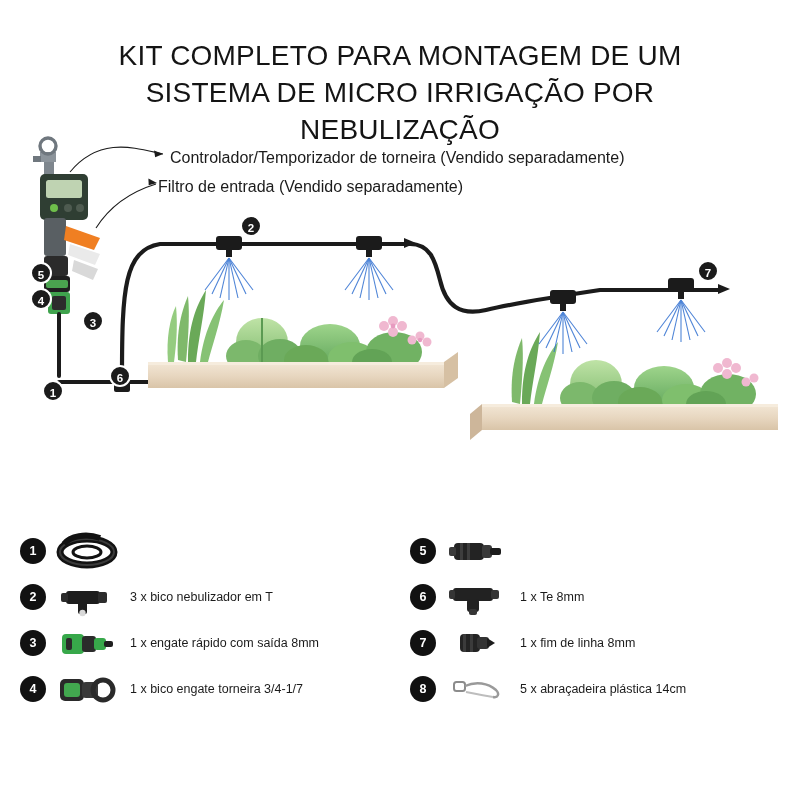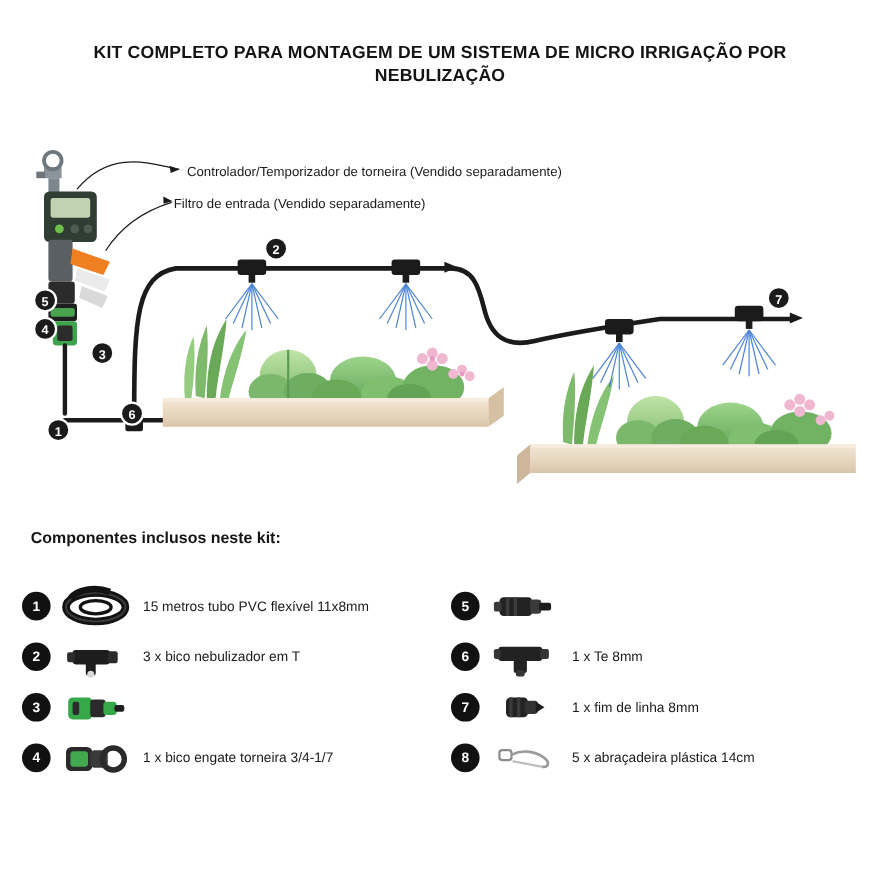--- a/index.html
+++ b/index.html
@@ -21,22 +21,22 @@
     height: 800px;
   }
 
   
   .title {
     position: absolute;
     left: 60px;
     top: 38px;
     width: 680px;
     text-align: center;
-    font-size: 16px;
-    font-weight: bold;
+    font-size: 28px;
+    font-weight: normal;
     letter-spacing: 0.2px;
     line-height: 1.32;
     color: #141414;
   }
 
   
   .diagram {
     position: absolute;
     left: 0;
     top: 110px;
@@ -44,21 +44,21 @@
     height: 360px;
   }
   .diagram svg {
     position: absolute;
     left: 0;
     top: 0;
   }
 
   .callout-text {
     position: absolute;
-    font-size: 12px;
+    font-size: 16px;
     color: #1b1b1b;
     white-space: nowrap;
   }
   #callout-controller { left: 170px; top: 39px; }
   #callout-filter { left: 139px; top: 68px; padding-left: 19px; }
 
   
   .badge {
     position: absolute;
     width: 22px;
@@ -350,37 +350,35 @@
 
     <div class="badge" style="left:42px; top:270px;">1</div>
     <div class="badge" style="left:240px; top:105px;">2</div>
     <div class="badge" style="left:82px; top:200px;">3</div>
     <div class="badge" style="left:30px; top:178px;">4</div>
     <div class="badge" style="left:30px; top:152px;">5</div>
     <div class="badge" style="left:109px; top:255px;">6</div>
     <div class="badge" style="left:697px; top:150px;">7</div>
   </div>
 
-  <div class="components-heading">Componentes inclusos neste kit:</div>
 
   <div class="comp-grid">
 
     <div class="comp-col left">
 
       <div class="comp-row">
         <div class="comp-badge">1</div>
         <div class="comp-icon">
           <svg width="62" height="42" viewBox="0 0 62 42" xmlns="http://www.w3.org/2000/svg">
             <ellipse cx="31" cy="22" rx="27" ry="13" fill="none" stroke="#121212" stroke-width="7"></ellipse>
             <ellipse cx="31" cy="22" rx="27" ry="13" fill="none" stroke="#3a3a3a" stroke-width="2"></ellipse>
             <ellipse cx="31" cy="22" rx="14" ry="6" fill="#ffffff" stroke="#121212" stroke-width="3"></ellipse>
             <path d="M8,14 C14,6 30,3 44,8" fill="none" stroke="#121212" stroke-width="6"></path>
           </svg>
         </div>
-        <div class="comp-label">15 metros tubo PVC flexível 11x8mm</div>
       </div>
 
       <div class="comp-row">
         <div class="comp-badge">2</div>
         <div class="comp-icon">
           <svg width="62" height="42" viewBox="0 0 62 42" xmlns="http://www.w3.org/2000/svg">
             <rect x="10" y="15" width="34" height="13" rx="3" fill="#1d1d1d"></rect>
             <rect x="5" y="17" width="7" height="9" rx="2" fill="#2c2c2c"></rect>
             <rect x="42" y="16" width="9" height="11" rx="2" fill="#2c2c2c"></rect>
             <rect x="22" y="26" width="9" height="12" rx="2" fill="#1d1d1d"></rect>
@@ -394,20 +392,21 @@
         <div class="comp-badge">3</div>
         <div class="comp-icon">
           <svg width="62" height="42" viewBox="0 0 62 42" xmlns="http://www.w3.org/2000/svg">
             <rect x="6" y="12" width="22" height="20" rx="4" fill="#37a84a"></rect>
             <rect x="26" y="14" width="14" height="16" rx="3" fill="#2b2b2b"></rect>
             <rect x="38" y="16" width="12" height="12" rx="3" fill="#37a84a"></rect>
             <rect x="48" y="19" width="9" height="6" rx="2" fill="#1f1f1f"></rect>
             <rect x="10" y="16" width="6" height="12" rx="2" fill="#2b2b2b"></rect>
           </svg>
         </div>
+        <div class="comp-label">1 x engate rápido com saída 8mm</div>
       </div>
 
       <div class="comp-row">
         <div class="comp-badge">4</div>
         <div class="comp-icon">
           <svg width="62" height="42" viewBox="0 0 62 42" xmlns="http://www.w3.org/2000/svg">
             <rect x="4" y="11" width="24" height="22" rx="5" fill="#2a2a2a"></rect>
             <rect x="8" y="15" width="16" height="14" rx="3" fill="#42a94f"></rect>
             <rect x="26" y="14" width="16" height="16" rx="4" fill="#3a3a3a"></rect>
             <circle cx="47" cy="22" r="10" fill="none" stroke="#2a2a2a" stroke-width="5"></circle>

